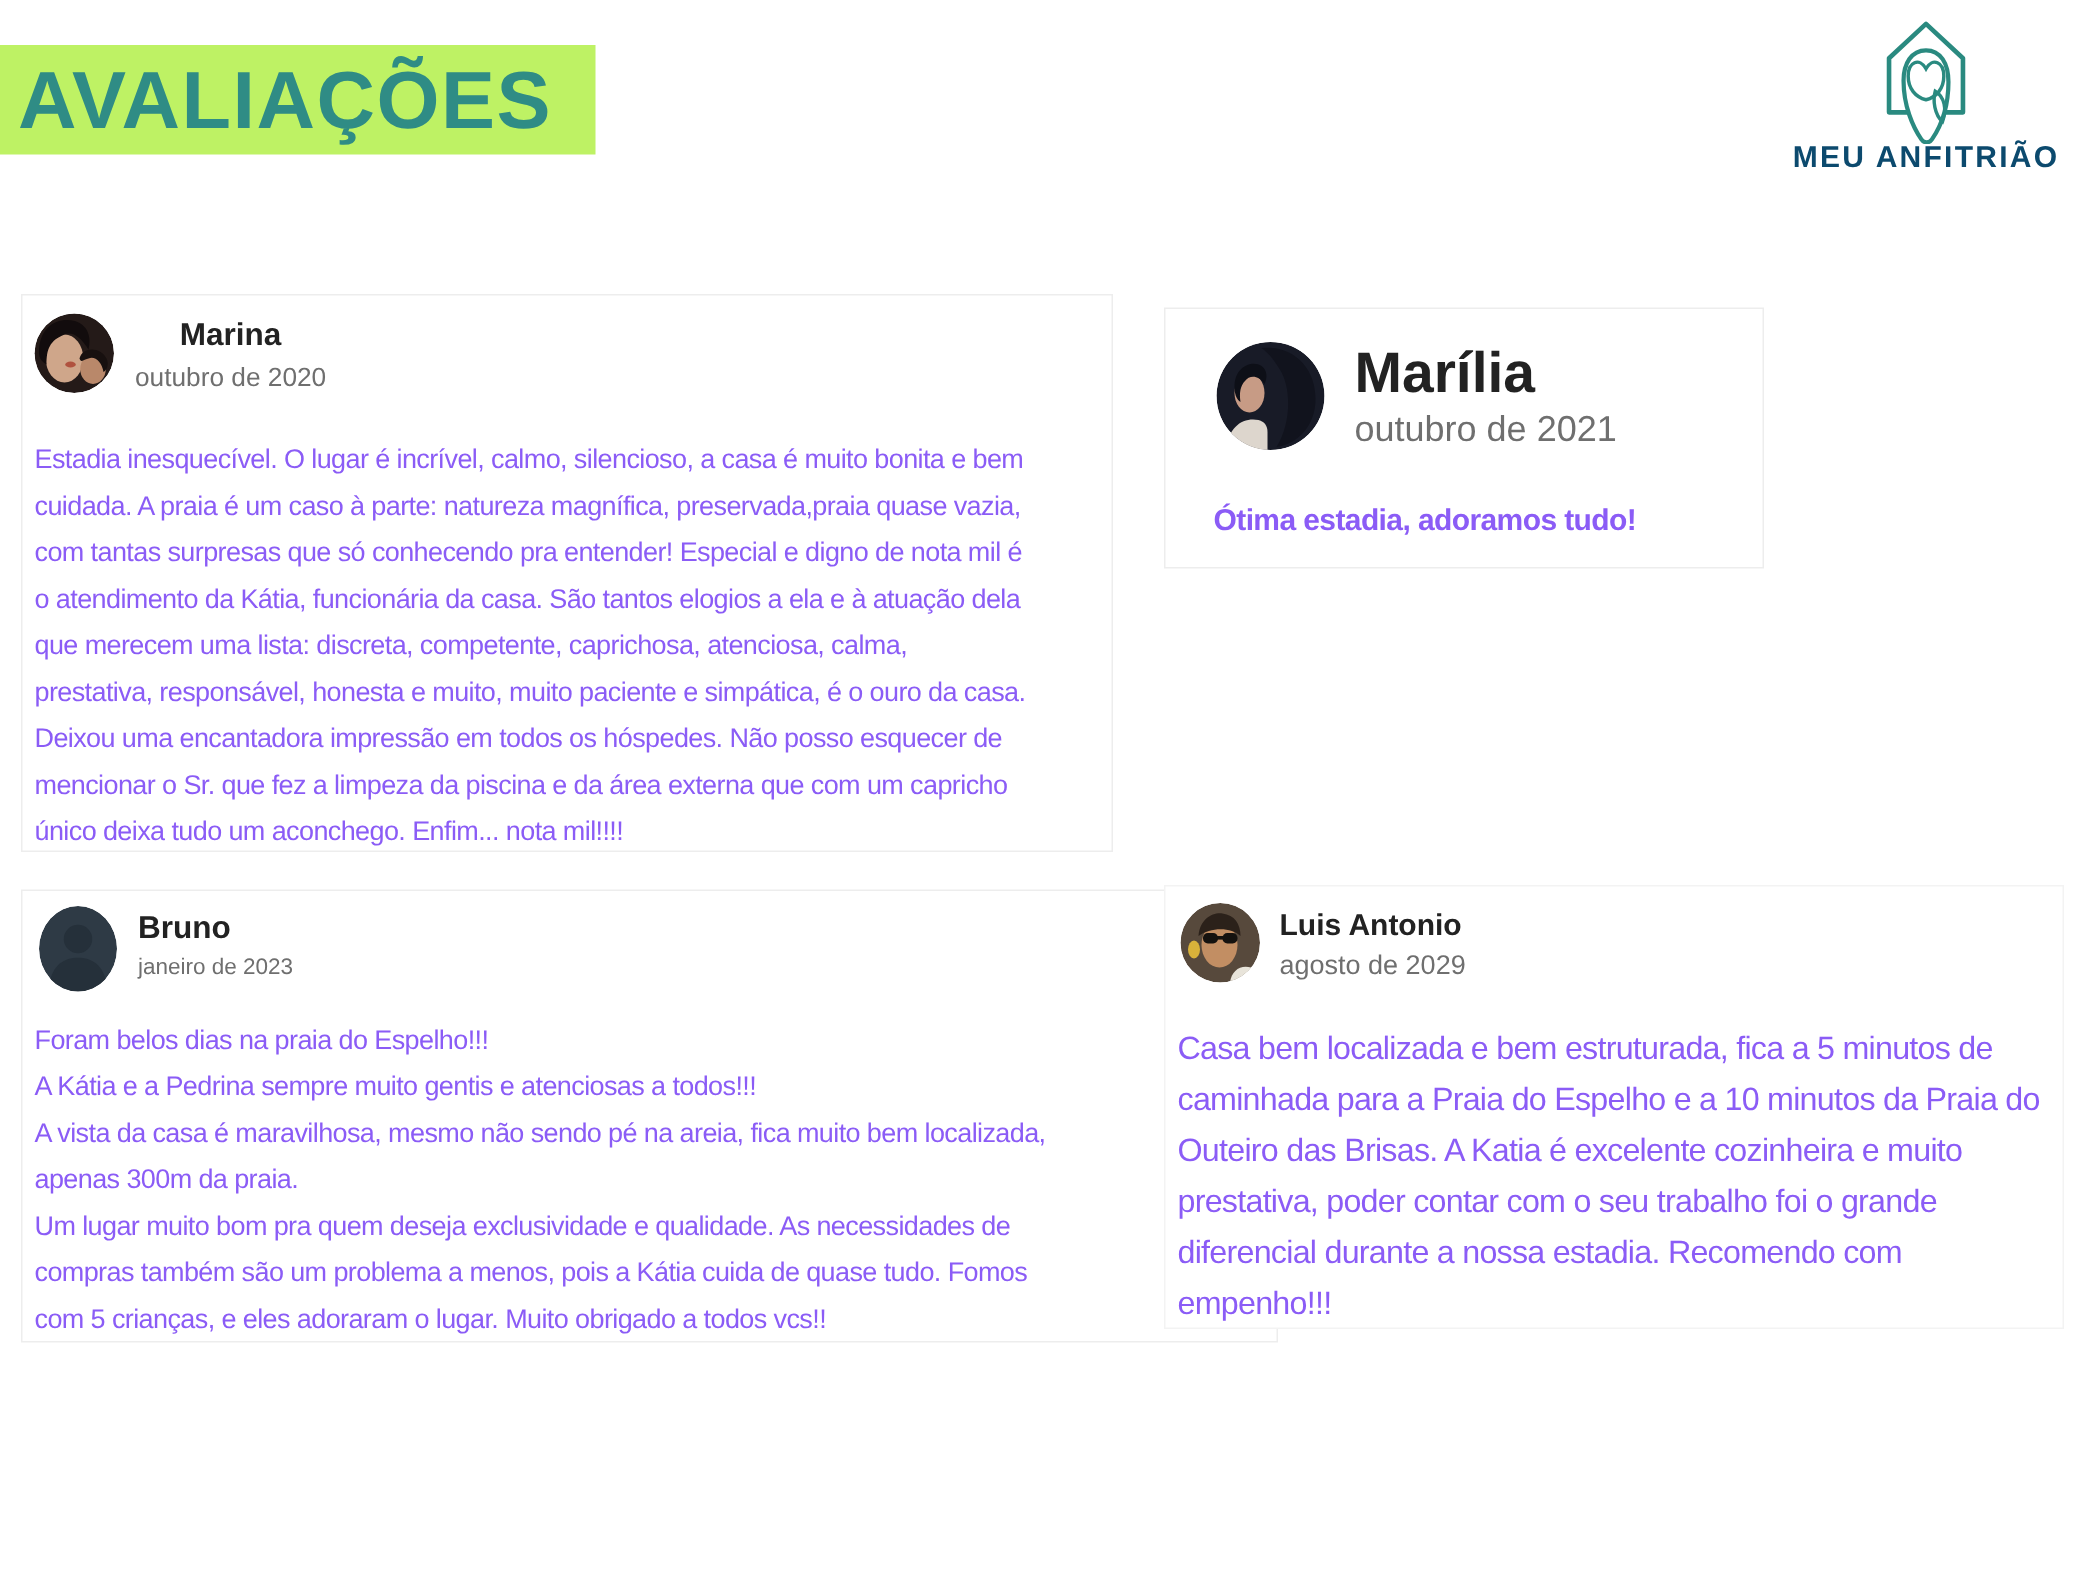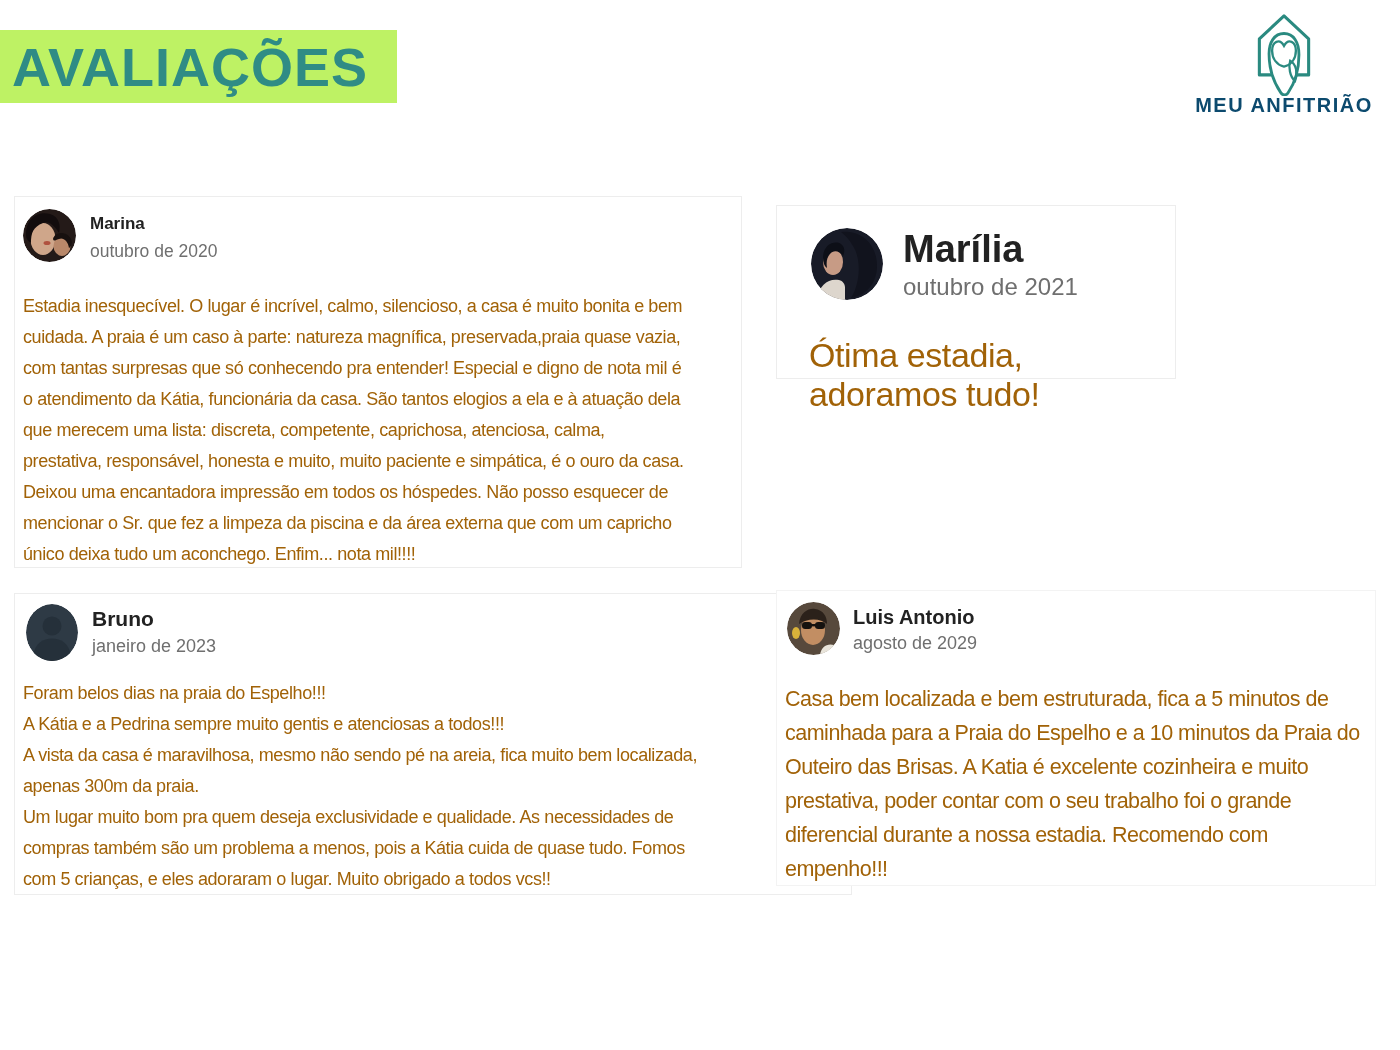--- a/index.html
+++ b/index.html
@@ -25,44 +25,44 @@
   }
   
   .card{
     position:absolute;background:#fff;border:1px solid #ededed;box-sizing:border-box;
   }
   .head{display:flex;align-items:flex-start;}
   .avatar{flex:0 0 auto;border-radius:50%;overflow:hidden;display:block;}
   .who{display:flex;flex-direction:column;}
   .name{font-weight:700;color:#222;}
   .date{color:#6f6f6f;}
-  .body{white-space:pre-line;color:#a16207;}
+  .body{white-space:pre-line;color:#8b5cf6;}
 
   
   .card-marina{left:14px;top:196px;width:728px;height:372px;padding:12px 8px 0 8px;}
   .card-marina .head{gap:14px;}
   .card-marina .avatar{width:53px;height:53px;}
-  .card-marina .name{font-size:17px;line-height:26px;margin-top:2px;}
+  .card-marina .name{font-size:21px;line-height:26px;margin-top:2px;text-align:center;}
   .card-marina .date{font-size:17.5px;margin-top:4px;}
   .card-marina .body{margin-top:29px;font-size:18px;line-height:31px;letter-spacing:-0.4px;}
 
   
   .card-marilia{left:776px;top:205px;width:400px;height:174px;padding:22px 0 0 34px;}
   .card-marilia .head{gap:20px;}
   .card-marilia .avatar{width:72px;height:72px;}
   .card-marilia .name{font-size:38px;line-height:34px;margin-top:4px;}
   .card-marilia .date{font-size:24px;margin-top:7px;}
-  .card-marilia .body{margin-left:-2px;margin-top:35px;font-size:34px;letter-spacing:-0.4px;}
+  .card-marilia .body{margin-left:-2px;margin-top:35px;font-size:20px;letter-spacing:-0.4px;font-weight:bold;}
 
   
   .card-bruno{left:14px;top:593px;width:838px;height:302px;padding:10px 8px 0 8px;}
   .card-bruno .head{gap:14px;margin-left:3px;}
   .card-bruno .avatar{width:52px;height:57px;border-radius:50%;}
   .card-bruno .name{font-size:21px;line-height:26px;margin-top:2px;}
-  .card-bruno .date{font-size:18px;margin-top:4px;}
+  .card-bruno .date{font-size:15px;margin-top:4px;}
   .card-bruno .body{margin-top:17px;font-size:18px;line-height:31px;letter-spacing:-0.4px;}
 
   
   .card-luis{left:776px;top:590px;width:600px;height:296px;padding:11px 0 0 8px;border-color:#f3f3f3;}
   .card-luis .head{gap:13px;margin-left:2px;}
   .card-luis .avatar{width:53px;height:53px;}
   .card-luis .name{font-size:20px;line-height:24px;margin-top:3px;}
   .card-luis .date{font-size:18px;margin-top:4px;}
   .card-luis .body{margin-top:27px;font-size:21.5px;line-height:34px;letter-spacing:-0.5px;}
 </style>

